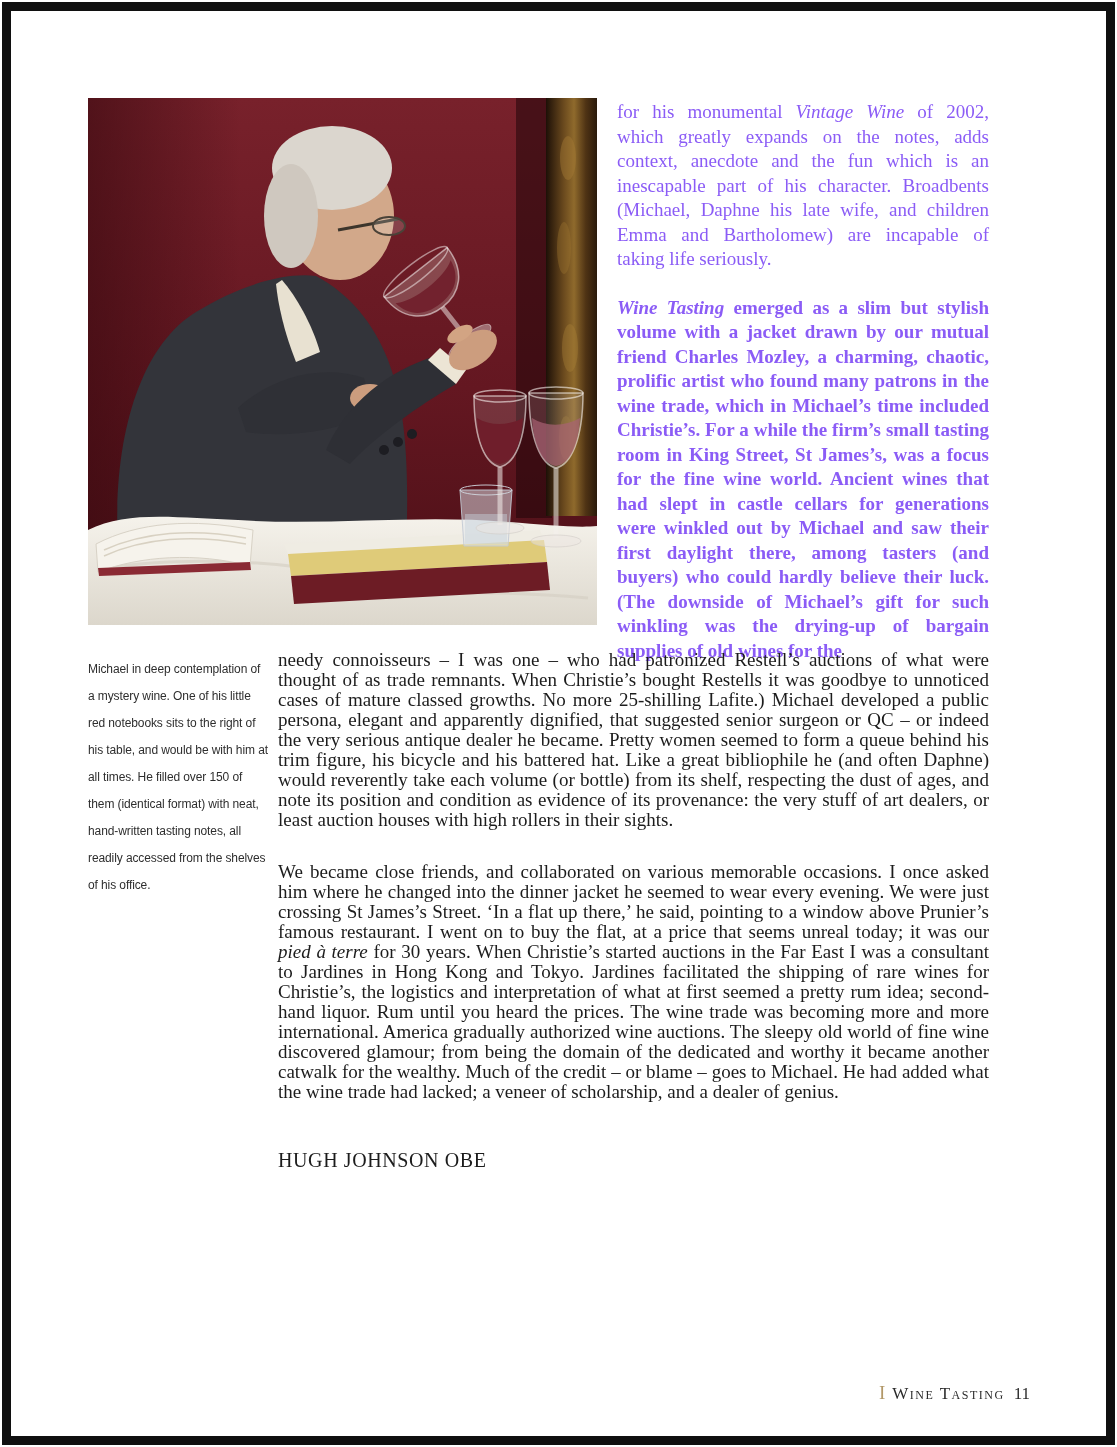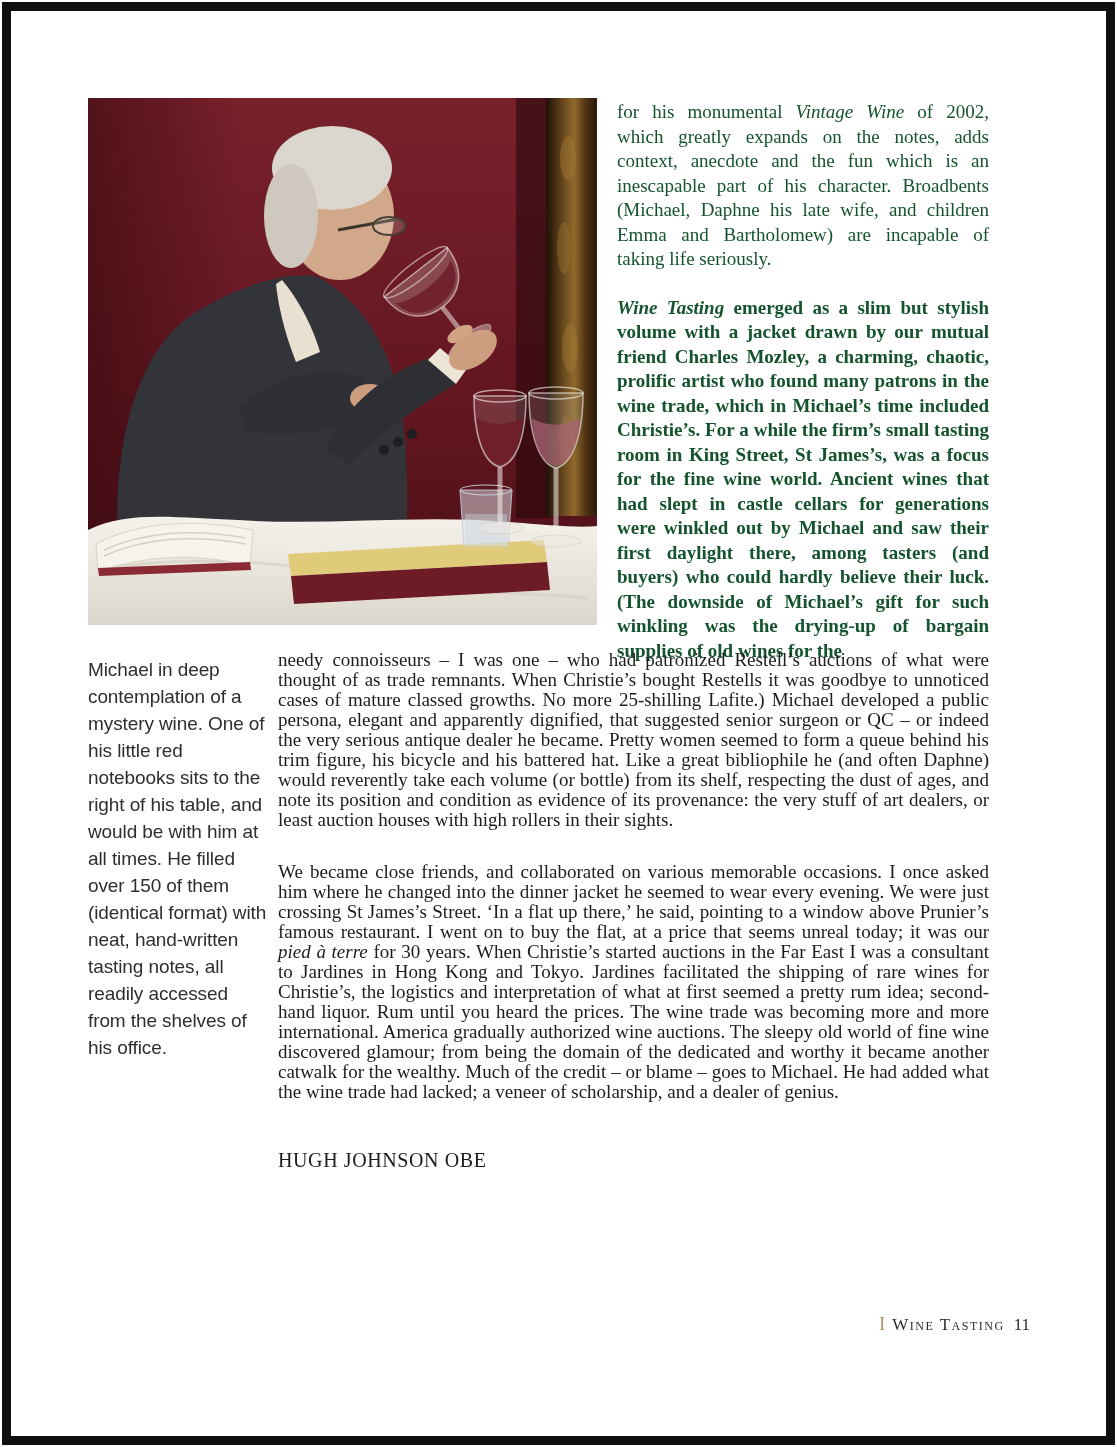--- a/index.html
+++ b/index.html
@@ -14,45 +14,45 @@
     position: absolute; inset: 2px;
     border: 9px solid #101010;
     pointer-events: none;
   }
   .photo {
     position: absolute; left: 88px; top: 98px;
     width: 509px; height: 527px; margin: 0;
   }
   .col-right {
     position: absolute; left: 617px; top: 100px; width: 372px;
-    font-size: 19px; line-height: 24.5px; color: #14532d;
+    font-size: 19px; line-height: 24.5px; color: #8b5cf6;
     text-align: justify;
   }
   .col-right p { margin: 0; }
   .col-right p + p { margin-top: 24px; font-weight: bold; }
   .caption {
     position: absolute; left: 88px; top: 656px; width: 182px;
     font-family: "Liberation Sans", sans-serif;
-    font-size: 19px; line-height: 27px; color: #2e2e2e;
+    font-size: 12px; line-height: 27px; color: #2e2e2e;
     letter-spacing: -0.1px;
   }
   .main-text {
     position: absolute; left: 278px; top: 650px; width: 711px;
     font-size: 19px; line-height: 20px; color: #1c1c1c;
   }
   .main-text p { margin: 0; text-align: justify; }
   .main-text p + p { margin-top: 32px; }
   .signature {
     margin-top: 48px !important;
     font-size: 20px; letter-spacing: 0.6px;
     text-align: left;
   }
   em { font-style: italic; }
   .running-footer {
-    position: absolute; top: 1313px; right: 87px;
+    position: absolute; top: 1382px; right: 87px;
     font-size: 17px; color: #2b2b2b; white-space: nowrap;
   }
   .chapter-marker { color: #b29868; font-size: 19px; margin-right: 7px; }
   .book-title { font-variant: small-caps; letter-spacing: 1.5px; }
   .page-number { margin-left: 9px; }
 </style>
 </head>
 <body>
 
 <div class="page-border"></div>

